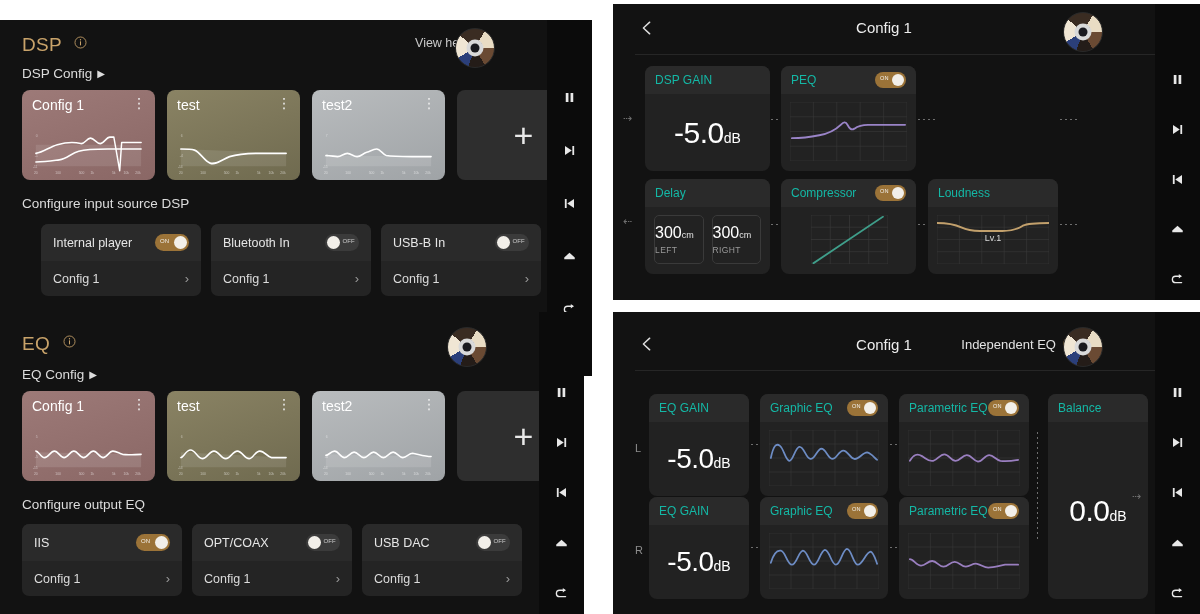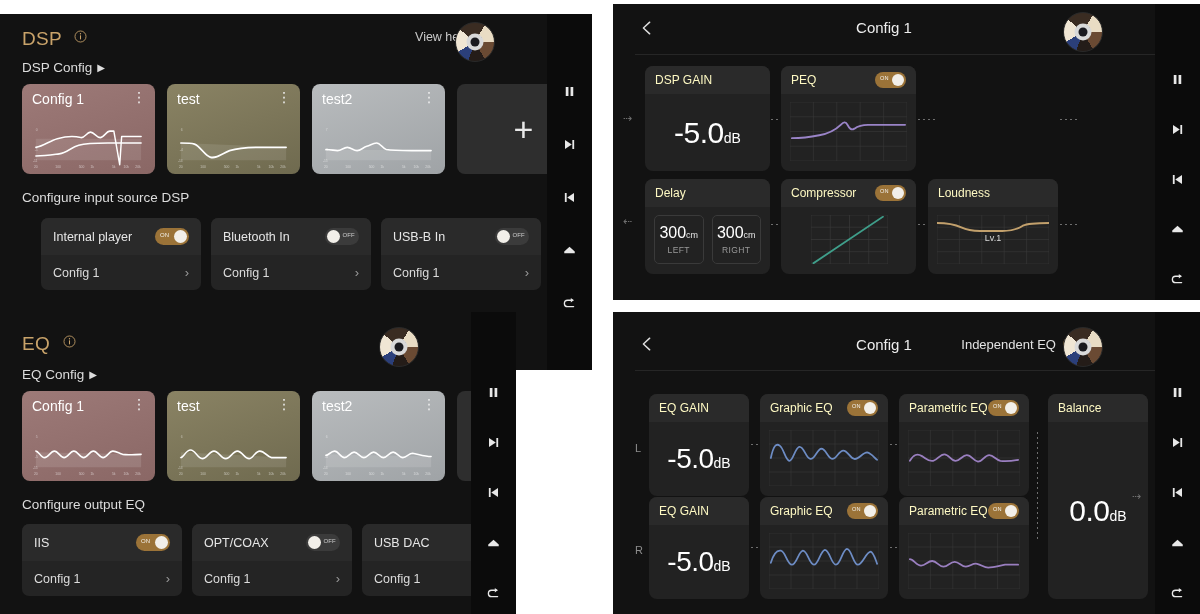--- a/index.html
+++ b/index.html
@@ -14,23 +14,23 @@
     display: grid;
     grid-template-columns: 600px 600px;
     grid-template-rows: 300px 314px;
     background: #ffffff;
   }
   .panel {
     position: relative;
     background: #111111;
     overflow: hidden;
   }
-  .p-tl { grid-column: 1; grid-row: 1; width: 592px; height: 356px; margin-top: 14px; }
+  .p-tl { grid-column: 1; grid-row: 1; width: 592px; height: 356px; margin-top: 20px; }
   .p-tr { grid-column: 2; grid-row: 1; width: 587px; height: 296px; margin-left: 13px; margin-top: 4px; }
-  .p-bl { grid-column: 1; grid-row: 2; width: 516px; height: 302px; margin-top: 12px; }
+  .p-bl { grid-column: 1; grid-row: 2; width: 584px; height: 302px; margin-top: 12px; }
   .p-br { grid-column: 2; grid-row: 2; width: 587px; height: 302px; margin-left: 13px; margin-top: 12px;}
 
   .panel-inner { position: absolute; inset: 0; background:#121212; }
 
   
   .rail {
     position: absolute; right: 0; top: 0; bottom: 0;
     width: 45px; background: #0b0b0b;
     display: flex; flex-direction: column;
     align-items: center; justify-content: flex-start;
@@ -160,35 +160,35 @@
   .toggle.sm { width: 31px; height: 15.5px; }
   .toggle.sm .knob { width: 12px; height: 12px; top:1.8px; }
   .toggle.sm .t-txt { top: 3px; font-size: 5.6px; }
   .mod {
     background: #222222; border-radius: 8px; position: relative; overflow: hidden;
   }
   .mod-head {
     height: 28px; display: flex; align-items: center; justify-content: space-between;
     padding: 0 10px; background: #2a2a2a;
   }
-  .mod-title { color: #fef9c3; font-size: 12px; }
+  .mod-title { color: #14b8a6; font-size: 12px; }
   .mod-body { position:absolute; left:0; right:0; top:28px; bottom:0; }
   .mod-graph { position: absolute; inset: 8px 9px 10px 9px; }
   .mod-graph svg { width:100%; height:100%; display:block; }
   .big-val {
     position:absolute; left:0; right:0; top:50%; transform: translateY(-50%);
     text-align:center; color:#fff; font-size: 30px; letter-spacing:-.5px;
   }
   .big-val .unit { font-size: 14px; letter-spacing:0; }
   .delay-cells {
     position:absolute; inset: 8px 9px 10px 9px; display:flex; gap: 8px;
   }
   .delay-cell {
     flex:1; border:1px solid #3a3a3a; border-radius: 5px;
-    display:flex; flex-direction:column; align-items:center; justify-content:center; gap:3px;
+    display:flex; flex-direction:column; align-items:flex-start; justify-content:center; gap:3px;
   }
   .delay-val { color:#fff; font-size: 16px; }
   .delay-val .u { font-size: 9px; color:#e2e2e2; }
   .delay-side { color:#9b9b9b; font-size: 8.5px; letter-spacing:.4px; }
   .lv-badge {
     position:absolute; left:50%; transform:translateX(-50%); top: 26px;
     color:#d8d8d8; font-size:9px;
   }
   .dots-h {
     position:absolute; height:1px; width: 18px;

